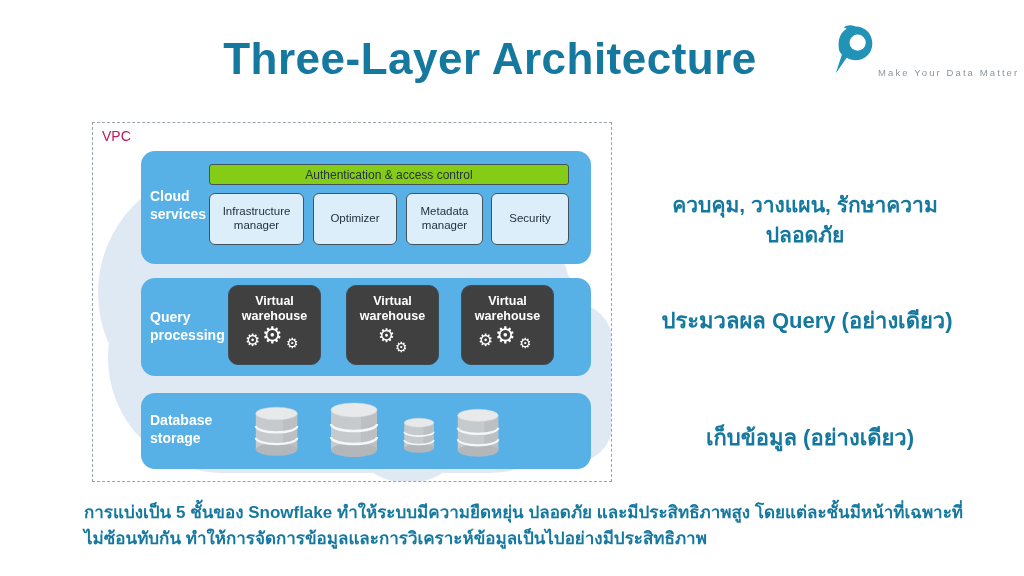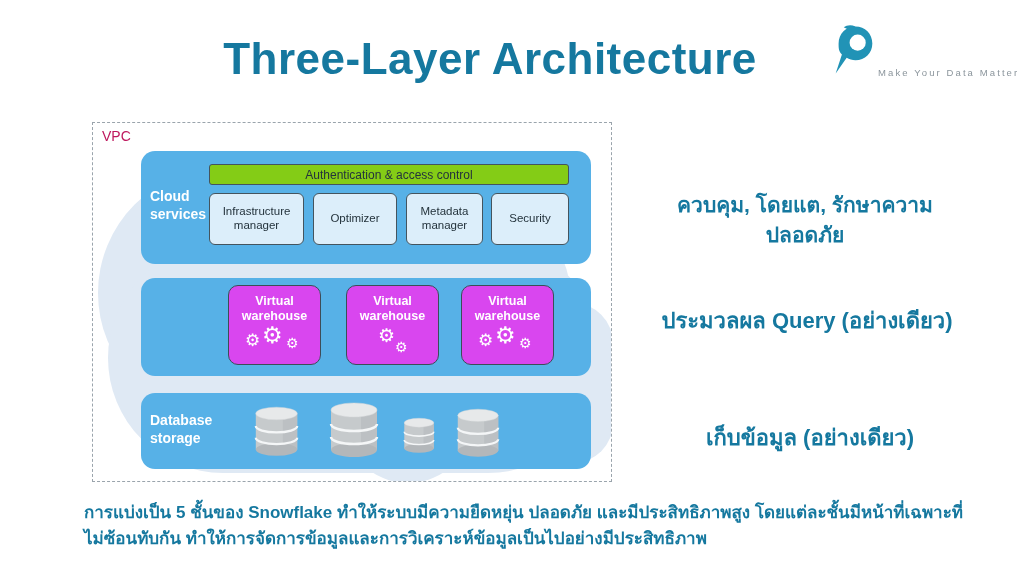--- a/index.html
+++ b/index.html
@@ -47,21 +47,21 @@
              font-size:12px; color:#24333C; }
   .svc{ position:absolute; top:42px; height:52px; background:#DCEEFA; border:1.5px solid #44545E;
         border-radius:6px; display:flex; align-items:center; justify-content:center;
         text-align:center; font-size:11.5px; line-height:1.2; color:#24333C; padding:2px; }
   .svc.s1{ left:68px;  width:95px; }
   .svc.s2{ left:172px; width:84px; }
   .svc.s3{ left:265px; width:77px; }
   .svc.s4{ left:350px; width:78px; }
 
   
-  .wh{ position:absolute; top:7px; width:93px; height:80px; background:#d946ef;
+  .wh{ position:absolute; top:7px; width:93px; height:80px; background:#404040;
        border:1.5px solid #3D4D58; border-radius:10px; }
   .wh.w1{ left:87px; } .wh.w2{ left:205px; } .wh.w3{ left:320px; }
   .wh-label{ margin-top:8px; text-align:center; font-size:12.5px; font-weight:bold;
              color:#fff; line-height:1.2; }
   .gears{ position:relative; height:38px; color:#fff; }
   .gears span{ position:absolute; line-height:1; }
   .wh.w1 .g1,.wh.w3 .g1{ left:16px; top:8px;  font-size:17px; }
   .wh.w1 .g2,.wh.w3 .g2{ left:33px; top:0px;  font-size:23px; }
   .wh.w1 .g3,.wh.w3 .g3{ left:57px; top:12px; font-size:14px; }
   .wh.w2 .g1{ left:31px; top:2px;  font-size:19px; }
@@ -113,20 +113,21 @@
     <div class="layer l1">
       <div class="layer-label">Cloud services</div>
       <div class="auth-bar">Authentication &amp; access control</div>
       <div class="svc s1">Infrastructure manager</div>
       <div class="svc s2">Optimizer</div>
       <div class="svc s3">Metadata manager</div>
       <div class="svc s4">Security</div>
     </div>
 
     <div class="layer l2">
+      <div class="layer-label">Query processing</div>
 
       <div class="wh w1">
         <div class="wh-label">Virtual warehouse</div>
         <div class="gears">
           <span class="g1">⚙</span>
           <span class="g2">⚙</span>
           <span class="g3">⚙</span>
         </div>
       </div>
 
@@ -179,20 +180,20 @@
         <rect x="2" y="9" width="46" height="40" fill="#C6CACC"></rect>
         <rect x="32" y="9" width="16" height="40" fill="#BCC0C3"></rect>
         <ellipse cx="25" cy="49" rx="23" ry="7" fill="#B3B7BA"></ellipse>
         <path d="M2 23 A23 7 0 0 0 48 23" stroke="#F4F6F7" stroke-width="2.5" fill="none"></path>
         <path d="M2 36 A23 7 0 0 0 48 36" stroke="#F4F6F7" stroke-width="2.5" fill="none"></path>
         <ellipse cx="25" cy="9" rx="23" ry="7" fill="#E7E9EA" stroke="#D4D7D9" stroke-width="0.5"></ellipse>
       </svg>
     </div>
   </div>
 
-  <div class="ann a1">ควบคุม, โดยแต, รักษาความ
+  <div class="ann a1">ควบคุม, วางแผน, รักษาความ
 ปลอดภัย</div>
   <div class="ann a2">ประมวลผล Query (อย่างเดียว)</div>
   <div class="ann a3">เก็บข้อมูล (อย่างเดียว)</div>
 
   <div class="footer">การแบ่งเป็น 5 ชั้นของ Snowflake ทำให้ระบบมีความยืดหยุ่น ปลอดภัย และมีประสิทธิภาพสูง โดยแต่ละชั้นมีหน้าที่เฉพาะที่ไม่ซ้อนทับกัน ทำให้การจัดการข้อมูลและการวิเคราะห์ข้อมูลเป็นไปอย่างมีประสิทธิภาพ</div>
 
 </div>
 
 </body></html>

